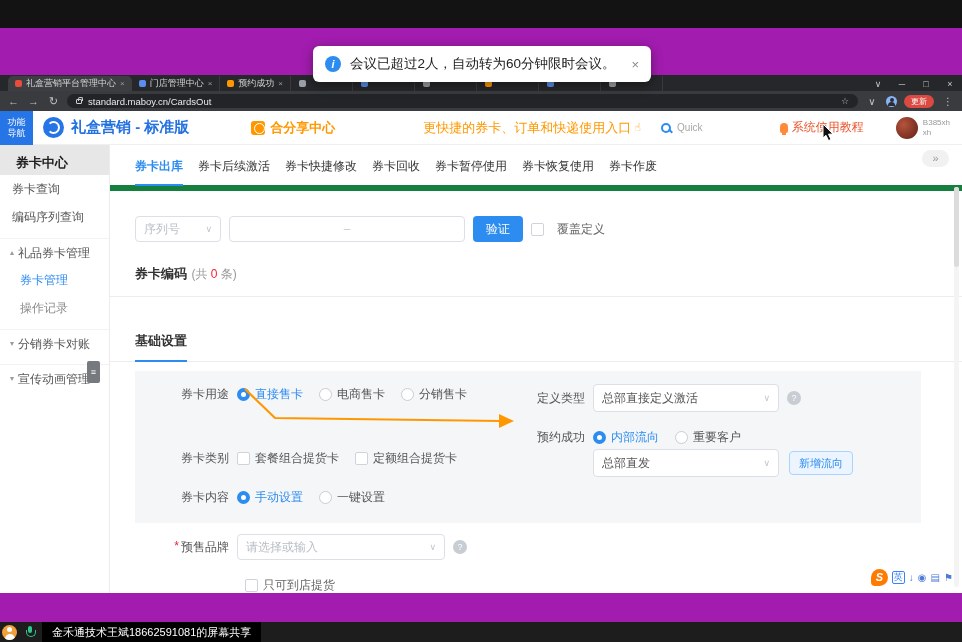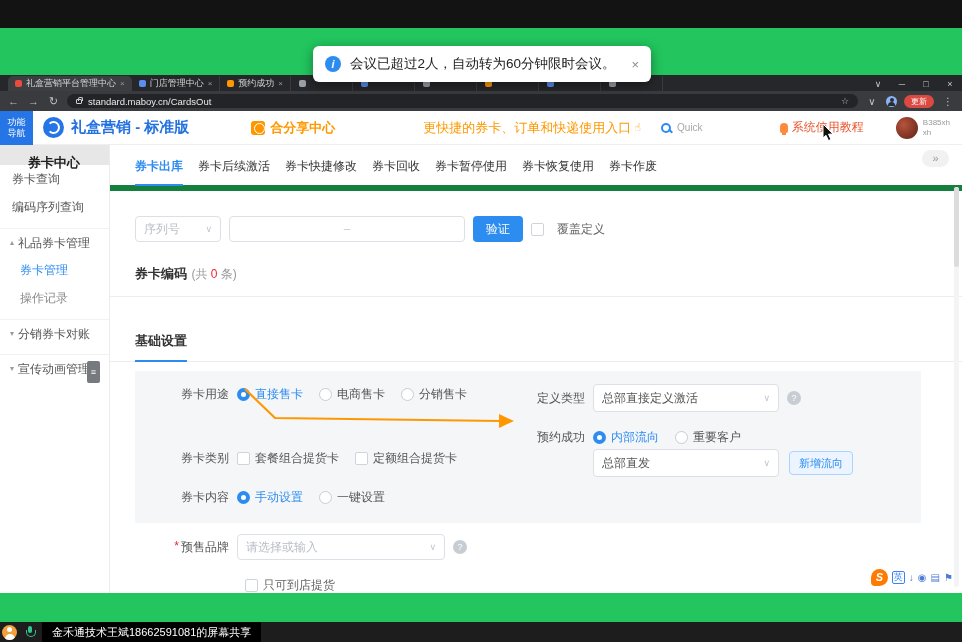--- a/index.html
+++ b/index.html
@@ -7,21 +7,21 @@
   body { font-family:"Liberation Sans","DejaVu Sans",sans-serif; background:#000; }
   .stage { position:relative; width:962px; height:642px; overflow:hidden; background:#131313; }
 
   
   .titlebar { position:absolute; top:0; left:0; width:962px; height:28px; background:#fcfcfc; border-bottom:1px solid #e3e3e3; display:flex; align-items:center; }
   .titlebar-title { flex:1; text-align:center; font-size:13px; color:#111; }
   .win-controls { position:absolute; right:0; top:0; height:27px; display:flex; }
   .win-btn { width:40px; height:27px; display:flex; align-items:center; justify-content:center; font-size:12px; color:#333; cursor:default; }
 
   
-  .share { position:absolute; top:28px; left:0; width:962px; height:594px; background:#22c55e; }
+  .share { position:absolute; top:28px; left:0; width:962px; height:594px; background:#a21caf; }
 
   
   .toast { position:absolute; left:313px; top:18px; width:338px; height:36px; background:#fff; border-radius:6px; box-shadow:0 3px 12px rgba(0,0,0,.4); display:flex; align-items:center; padding:0 12px; gap:9px; z-index:60; }
   .toast-info { width:16px; height:16px; border-radius:50%; background:#2d8cf0; color:#fff; font-size:11px; line-height:16px; text-align:center; flex:none; }
   .toast-info::before { content:"i"; font-style:italic; font-weight:bold; }
   .toast-text { font-size:13.5px; color:#222; white-space:nowrap; }
   .toast-close { margin-left:auto; color:#8a8a8a; font-size:13px; }
   .toast-close::before { content:"×"; }
 
   
@@ -74,21 +74,21 @@
   .tutorial-label { color:#e8552e; font-size:12px; white-space:nowrap; }
   .cursor { position:absolute; left:822px; top:12px; z-index:5; }
   .avatar-wrap { display:flex; align-items:center; gap:5px; margin:0 12px 0 32px; }
   .avatar { width:22px; height:22px; border-radius:50%; background:radial-gradient(circle at 35% 35%, #b5543c, #5f1f16); flex:none; }
   .user-text { font-size:8px; color:#999; line-height:10px; }
 
   .app-body { position:absolute; top:34px; left:0; right:0; bottom:0; display:flex; }
 
   
   .sidebar { width:110px; border-right:1px solid #ececec; background:#fff; position:relative; flex:none; }
-  .side-title { height:20px; line-height:36px; padding-left:28px; background:#e7e7e7; font-size:13px; font-weight:bold; color:#222; }
+  .side-title { height:30px; line-height:36px; padding-left:16px; background:#e7e7e7; font-size:13px; font-weight:bold; color:#222; }
   .side-item { height:28px; line-height:28px; padding-left:12px; font-size:12px; color:#555; white-space:nowrap; }
   .side-group { display:flex; align-items:center; gap:4px; padding-left:10px; border-top:1px solid #f2f2f2; margin-top:7px; }
   .tri { color:#9a9a9a; font-size:8px; }
   .ic-tri-up::before { content:"▴"; } .ic-tri-down::before { content:"▾"; }
   .side-child { padding-left:20px; color:#8a8a8a; }
   .side-child.active { color:#2d8cf0; }
   .side-handle { position:absolute; right:9px; top:216px; width:13px; height:22px; background:#76797e; border-radius:2px; color:#fff; font-size:9px; text-align:center; line-height:22px; }
   .side-handle::before { content:"≡"; }
 
   

